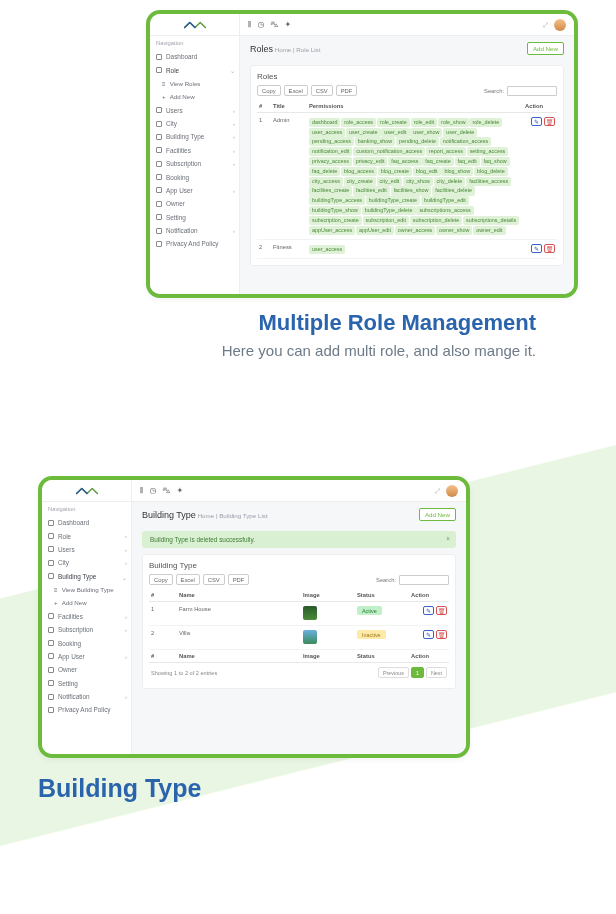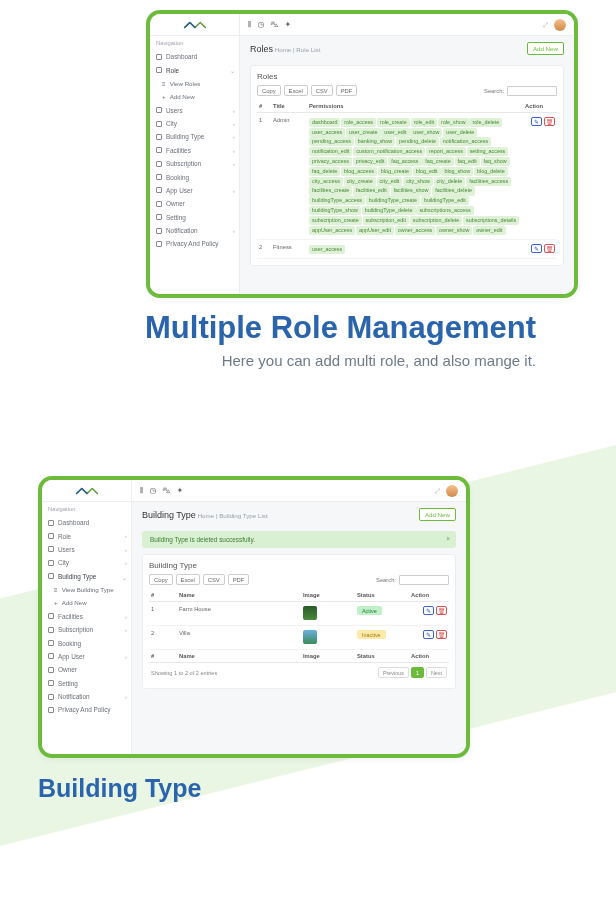--- a/index.html
+++ b/index.html
@@ -47,21 +47,21 @@
   .badge{display:inline-block;font-size:5.4px;padding:1.5px 5px;border-radius:2px;}
   .b-act{background:#bff0c8;color:#2a7a3a;}
   .b-in{background:#fde9a8;color:#a07a1a;}
   .timg{width:14px;height:14px;border-radius:2px;display:inline-block;}
   .foot{padding:4px 2px;display:flex;justify-content:space-between;align-items:center;font-size:5.6px;color:#888;}
   .pgn{display:flex;gap:2px;}
   .pgn span{border:1px solid #ddd;padding:1.5px 4px;border-radius:2px;font-size:5.4px;color:#888;}
   .pgn span.cur{background:#6dbb3c;color:#fff;border-color:#6dbb3c;}
   .sec{position:absolute;}
   #s1{left:0;top:310px;width:576px;text-align:right;padding-right:40px;}
-  #s1 h2{color:#2964ad;font-size:31px;font-weight:600;margin-bottom:6px;}
+  #s1 h2{color:#2964ad;font-size:22px;font-weight:600;margin-bottom:6px;}
   #s1 p{color:#6d7b89;font-size:15px;}
   #s2{left:38px;top:774px;width:540px;}
   #s2 h2{color:#2964ad;font-size:25px;font-weight:600;margin-bottom:6px;}
   #s2 p{color:#6d7b89;font-size:15px;line-height:1.55;}
 </style>
 </head>
 <body>
 <div class="page">
 
 <div class="diag"></div>

